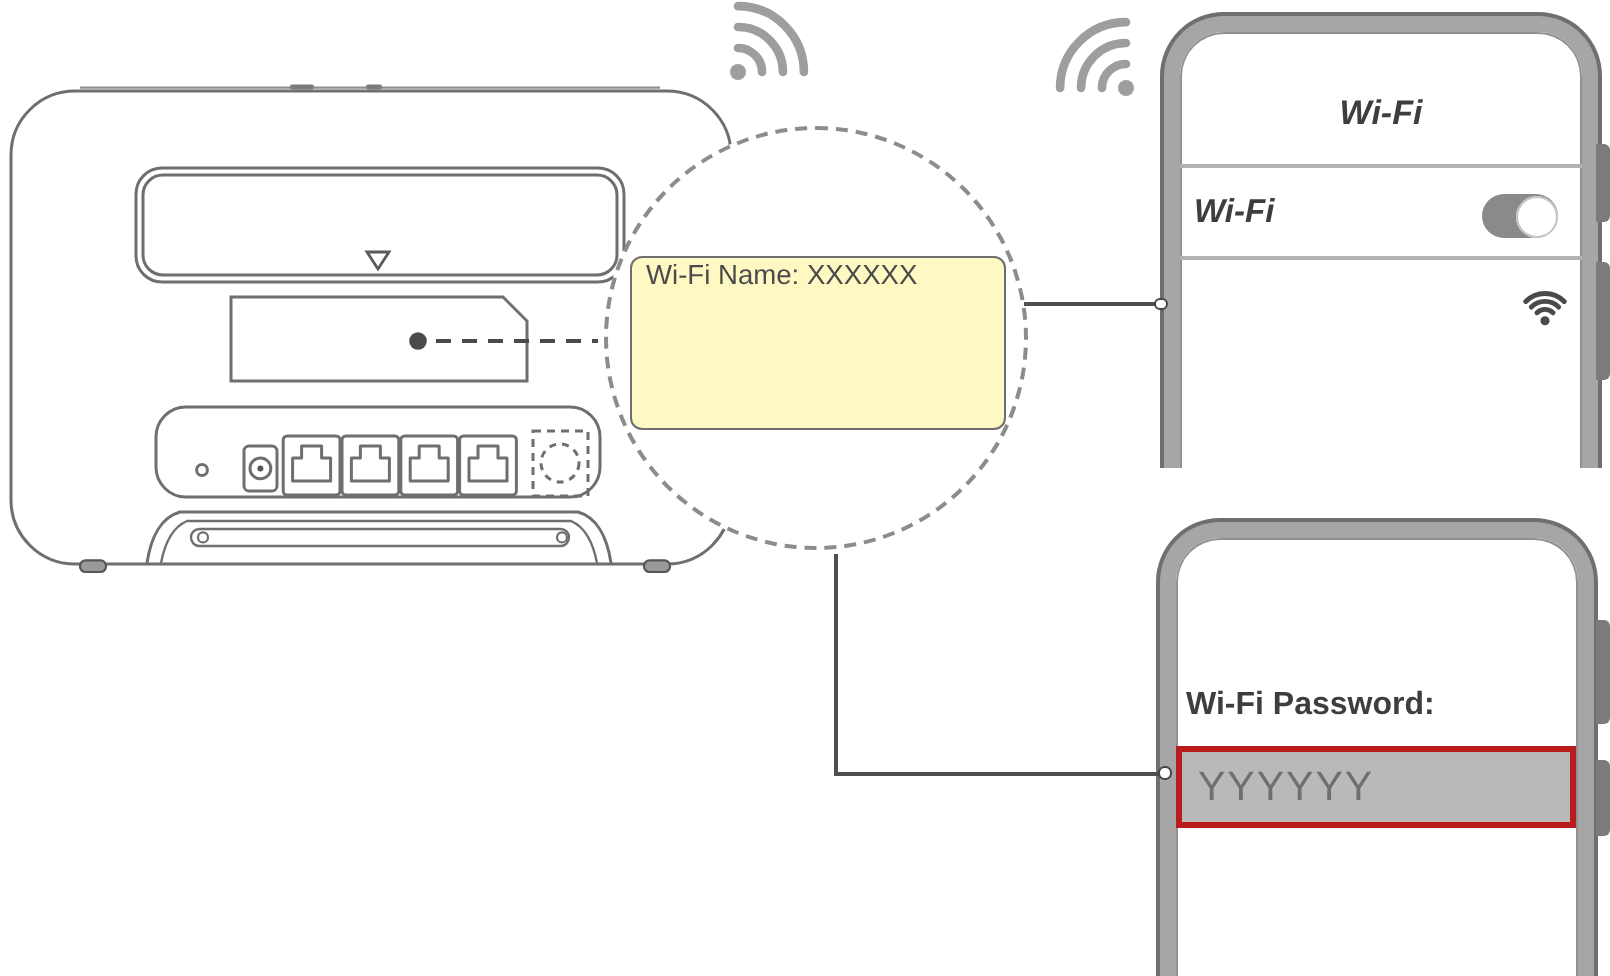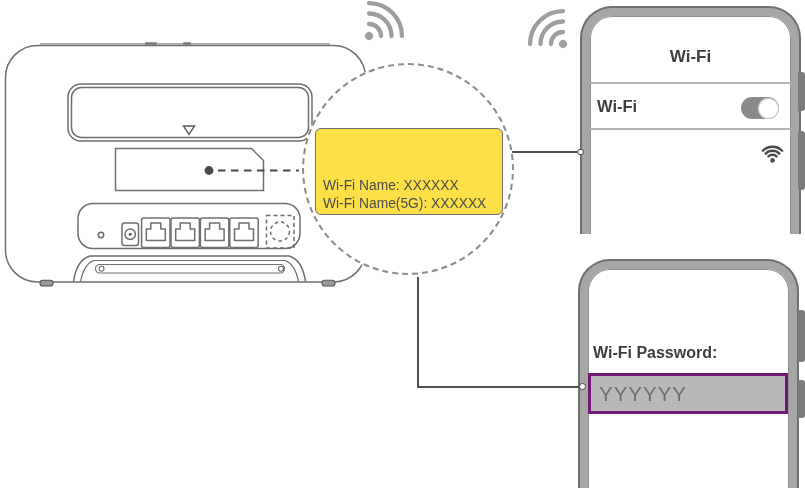--- a/index.html
+++ b/index.html
@@ -10,61 +10,61 @@
   .abs{position:absolute;}
 
   
   .magnifier{
     left:302px;top:63px;width:212px;height:212px;border-radius:50%;
     border:2px dashed #8c8c8c;background:#fff;box-sizing:border-box;
   }
   
   .label-box{
     left:315px;top:128px;width:188px;height:87px;box-sizing:border-box;
-    background:#fde047;border:1.6px solid #6e6e6e;border-radius:6px;
-    display:flex;flex-direction:column;justify-content:flex-end;
+    background:#fef9c3;border:1.6px solid #6e6e6e;border-radius:6px;
+    display:flex;flex-direction:column;justify-content:flex-start;
     padding-left:7px;font-size:13.8px;line-height:18.6px;color:#4b4b4b;
     white-space:nowrap;overflow:hidden;
   }
 
   
   .cline{background:#4f4f4f;}
   .cdot{
     width:4.5px;height:4.5px;border:1.7px solid #464646;background:#fff;
     border-radius:50%;box-sizing:content-box;
   }
 
   
   .phone-clip{left:574px;top:0;width:231px;height:234px;overflow:hidden;}
   .phone{
     box-sizing:border-box;background:#fff;
     border:8px solid #a6a6a6;border-bottom:none;
     border-radius:30px 30px 0 0;
     box-shadow:0 0 0 2px #6f6f6f, inset 0 0 0 1px #919191;
   }
-  .phone1{position:absolute;left:8px;top:8px;width:217px;height:260px;}
+  .phone1{position:absolute;left:8px;top:8px;width:217px;height:260px;font-style:italic;}
   .phone2{left:580px;top:261px;width:217px;height:260px;}
   .divider{position:absolute;left:0;right:0;height:2px;background:#b2b2b2;}
   .p-title{position:absolute;left:0;right:0;text-align:center;top:31px;
     font-size:17px;font-weight:bold;color:#3e3e3e;}
   .row-label{position:absolute;left:7px;top:81px;font-size:16.5px;font-weight:bold;color:#3e3e3e;}
   .toggle{
     position:absolute;left:151px;top:81px;width:38px;height:22px;border-radius:11px;
     background:#8a8a8a;
   }
   .knob{
     position:absolute;right:0.5px;top:0.5px;width:21px;height:21px;border-radius:50%;
     background:#fff;box-shadow:inset 0 0 0 1px #c3c3c3;box-sizing:border-box;
   }
   .net-name{position:absolute;left:8px;top:125px;font-size:19.5px;color:#474747;letter-spacing:1.5px;}
   .net-signal{position:absolute;left:171px;top:126px;}
   .pw-label{position:absolute;left:5px;top:75px;font-size:16px;font-weight:bold;color:#3e3e3e;}
   .pw-box{
     position:absolute;left:0px;top:104px;width:200px;height:41px;box-sizing:border-box;
-    background:#b9b9b9;border:3px solid #701a75;
+    background:#b9b9b9;border:3px solid #b91c1c;
     display:flex;align-items:center;padding-left:8px;
     font-size:20.5px;color:#6f6f6f;letter-spacing:1px;
   }
   .side-btn{background:#7b7b7b;border-radius:0 3px 3px 0;width:7px;}
 </style>
 </head>
 <body>
 
 <div class="canvas">
 
@@ -169,21 +169,20 @@
   </div>
 
   <div class="abs side-btn" style="left:798px;top:72px;height:39px"></div>
   <div class="abs side-btn" style="left:798px;top:131px;height:59px"></div>
   <div class="abs side-btn" style="left:798px;top:310px;height:52px"></div>
   <div class="abs side-btn" style="left:798px;top:380px;height:38px"></div>
 
   <div class="abs magnifier"></div>
   <div class="abs label-box">
     <span>Wi-Fi Name: XXXXXX</span>
-    <span>Wi-Fi Name(5G): XXXXXX</span>
   </div>
 
   <div class="abs cline" style="left:512px;top:151px;width:68px;height:2.2px"></div>
   <div class="abs cdot" style="left:577px;top:148.6px"></div>
   <div class="abs cline" style="left:417px;top:277px;width:2.2px;height:110px"></div>
   <div class="abs cline" style="left:417px;top:385.5px;width:166px;height:2.2px"></div>
   <div class="abs cdot" style="left:579px;top:383.4px"></div>
 
 </div>
 

